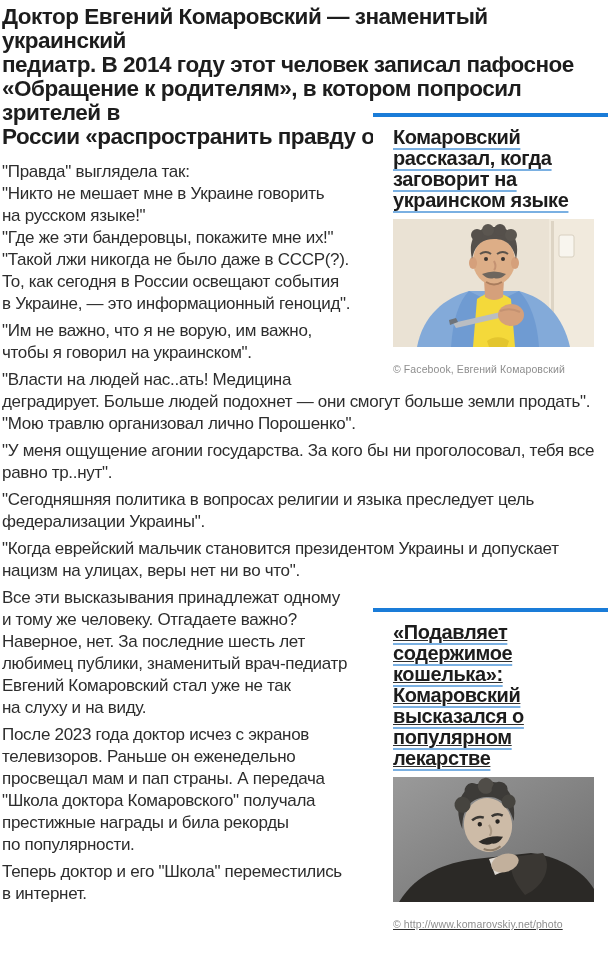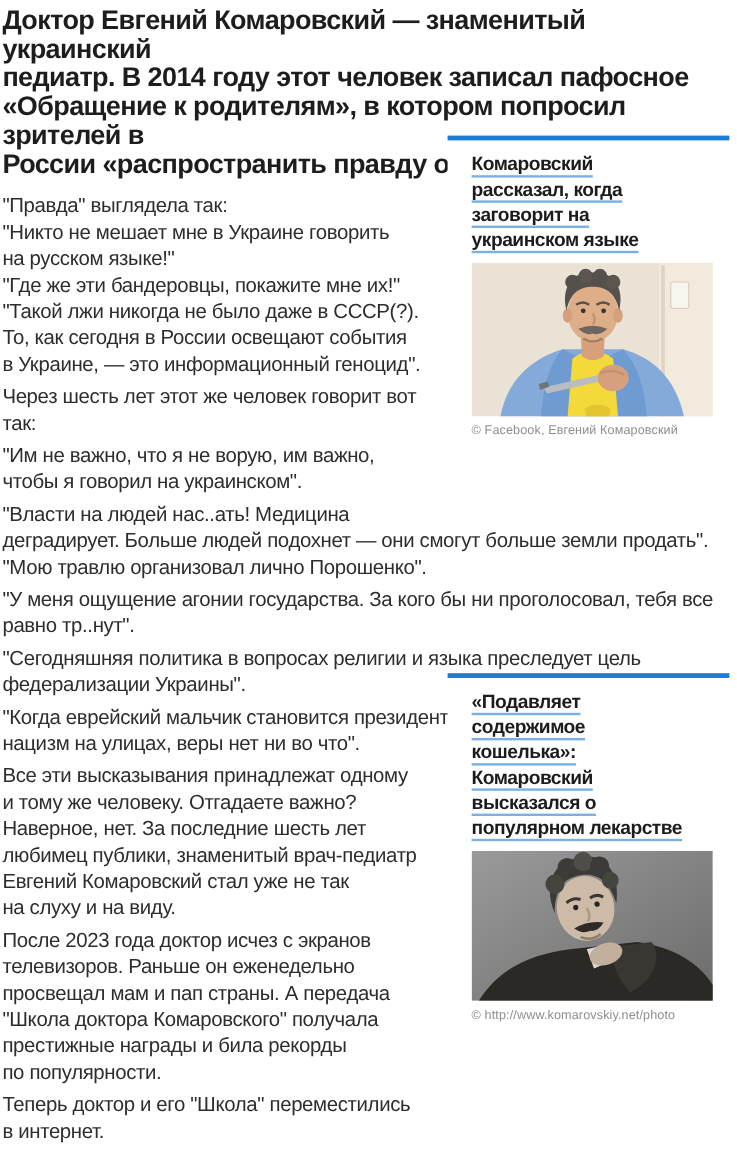--- a/index.html
+++ b/index.html
@@ -37,40 +37,40 @@
   }
   .closing{position:relative;}
   
   .card{
     position:absolute;right:0;width:235px;
     border-top:4px solid var(--blue);
     padding:10px 14px 0 20px;
     background:#ffffff;
   }
   .card-1{top:113px;}
-  .card-2{top:561px;}
+  .card-2{top:608px;text-decoration:underline;}
   .card-title{
     display:inline;
-    font-size:16px;line-height:21px;font-weight:bold;
+    font-size:20px;line-height:21px;font-weight:bold;
     letter-spacing:-0.4px;
     color:#1c1c1c;
     white-space:pre-line;
     text-decoration:underline;
     text-decoration-color:var(--underline);
     text-decoration-thickness:2px;
     text-underline-offset:4px;
     cursor:pointer;
   }
   .card-photo{
     margin-top:8px;width:201px;display:block;
     line-height:0;cursor:pointer;
   }
   .card-photo svg{display:block;}
   .card-caption{
-    margin-top:6px;
+    margin-top:16px;
     font-size:10.5px;line-height:12px;
     color:var(--cap);
     letter-spacing:0.1px;
   }
 </style>
 </head>
 <body>
 
 <div class="page">
   <div class="content">
@@ -81,22 +81,20 @@
 России «распространить правду об Украине»</h1>
 
     <div class="body-text">
       <p>"Правда" выглядела так:
 "Никто не мешает мне в Украине говорить
 на русском языке!"
 "Где же эти бандеровцы, покажите мне их!"
 "Такой лжи никогда не было даже в СССР(?).
 То, как сегодня в России освещают события
 в Украине, — это информационный геноцид".</p>
-      <p>Через шесть лет этот же человек говорит вот
-так:</p>
       <p>"Им не важно, что я не ворую, им важно,
 чтобы я говорил на украинском".</p>
       <p>"Власти на людей нас..ать! Медицина
 деградирует. Больше людей подохнет — они смогут больше земли продать".
 "Мою травлю организовал лично Порошенко".</p>
       <p>"У меня ощущение агонии государства. За кого бы ни проголосовал, тебя все
 равно тр..нут".</p>
       <p>"Сегодняшняя политика в вопросах религии и языка преследует цель
 федерализации Украины".</p>
       <p>"Когда еврейский мальчик становится президентом Украины и допускает

